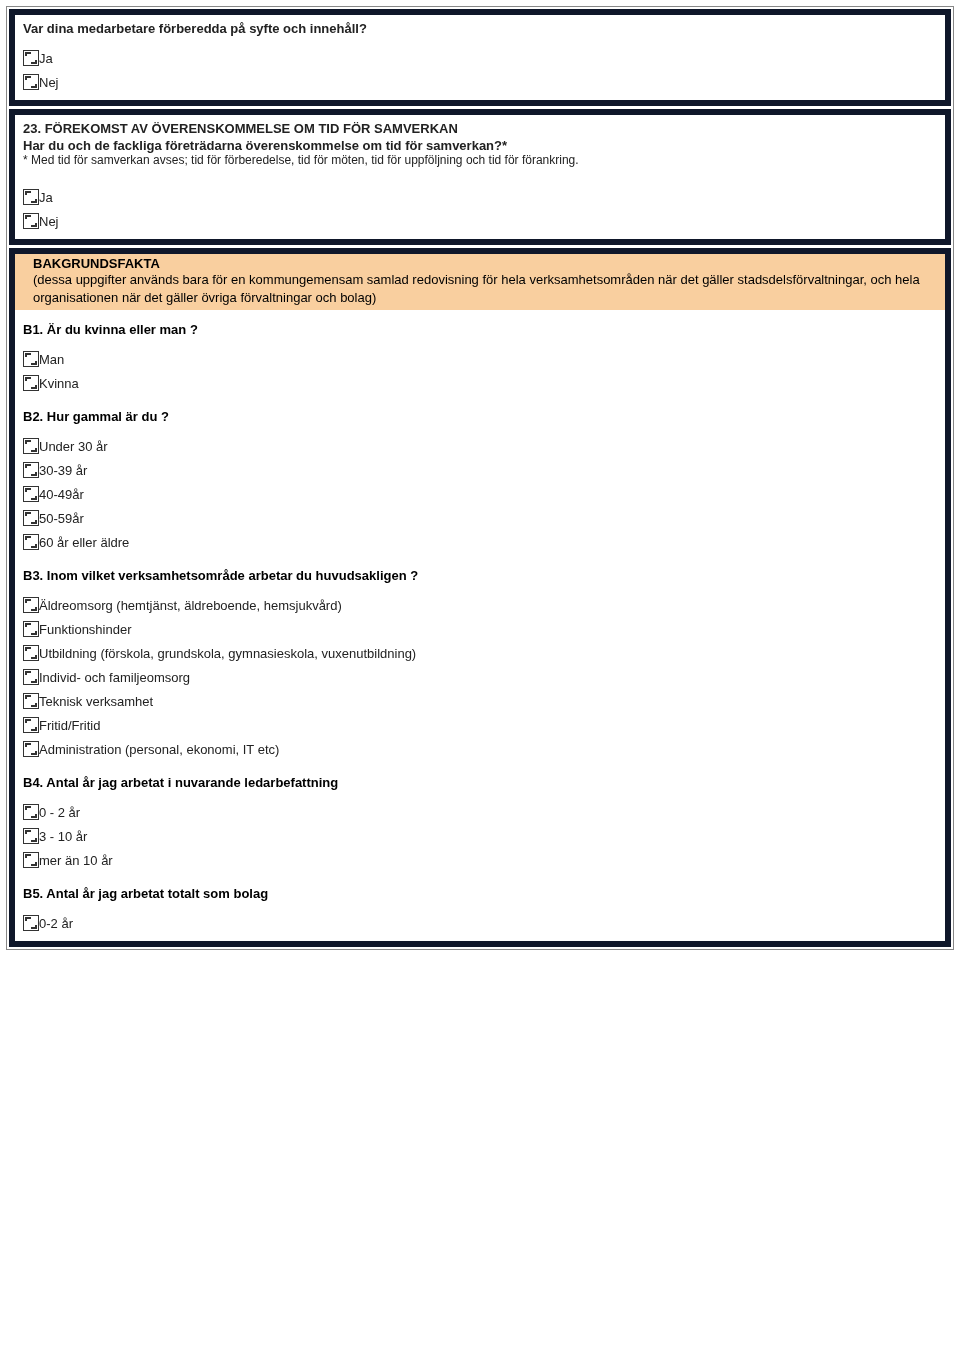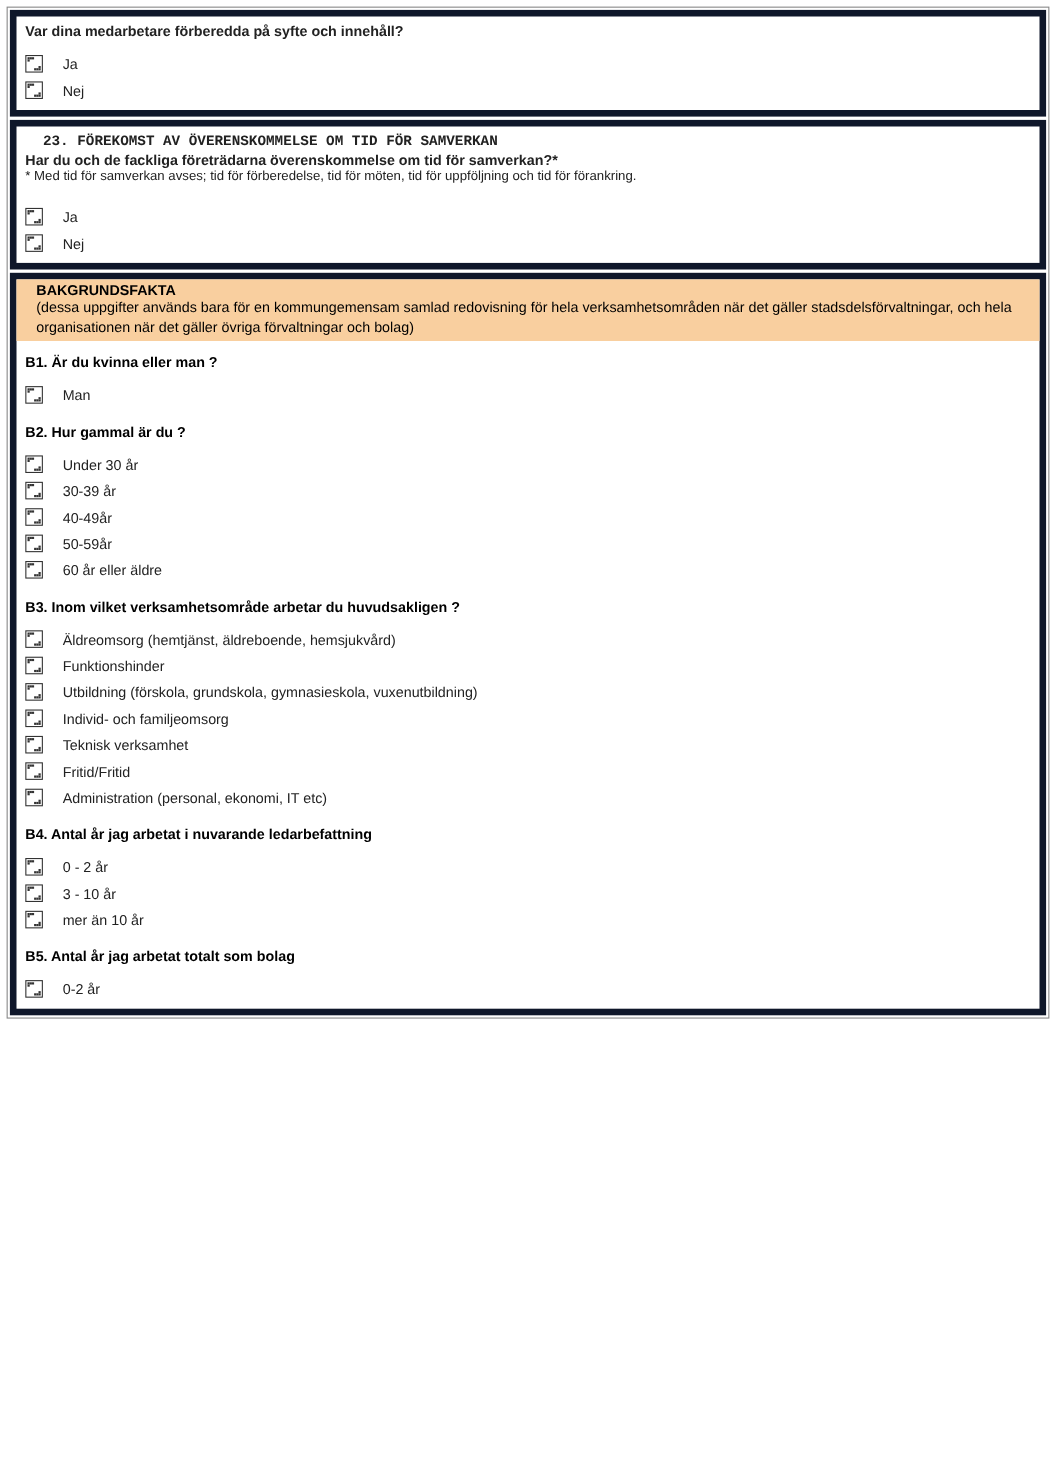--- a/index.html
+++ b/index.html
@@ -18,41 +18,39 @@
   .section {
     border: 6px solid #0f172a;
     padding: 6px 8px 10px 8px;
     margin-bottom: 3px;
   }
   .section:last-child { margin-bottom: 0; }
   .q-heading {
     font-weight: bold;
     color: #222;
     font-size: 13px;
-    margin: 0 0 2px 16px;
-    font-family: Liberation Mono, monospace;
+    margin: 0 0 2px 0;
   }
   .q-text {
     font-weight: bold;
     color: #222;
     font-size: 13px;
     margin: 0;
   }
   .q-note {
     font-size: 12px;
     color: #222;
     margin: 0 0 2px 0;
   }
   .opts {
     margin-top: 14px;
   }
   .opt {
     display: flex;
     align-items: center;
-    gap: 18px;
     margin-bottom: 8px;
   }
   .opt:last-child { margin-bottom: 0; }
   .radio {
     width: 16px;
     height: 16px;
     border: 1.2px solid #333;
     background: #fff;
     position: relative;
     flex-shrink: 0;
@@ -135,20 +133,24 @@
       <div class="title">BAKGRUNDSFAKTA</div>
       <div class="desc">(dessa uppgifter används bara för en kommungemensam samlad redovisning för hela verksamhetsområden när det gäller stadsdelsförvaltningar, och hela organisationen när det gäller övriga förvaltningar och bolag)</div>
     </div>
 
     <p class="sub-q first">B1. Är du kvinna eller man ?</p>
     <div class="opts">
       <div class="opt">
         <span class="radio"></span>
         <span class="opt-label">Man</span>
       </div>
+      <div class="opt">
+        <span class="radio"></span>
+        <span class="opt-label">Kvinna</span>
+      </div>
     </div>
 
     <p class="sub-q">B2. Hur gammal är du ?</p>
     <div class="opts">
       <div class="opt">
         <span class="radio"></span>
         <span class="opt-label">Under 30 år</span>
       </div>
       <div class="opt">
         <span class="radio"></span>

